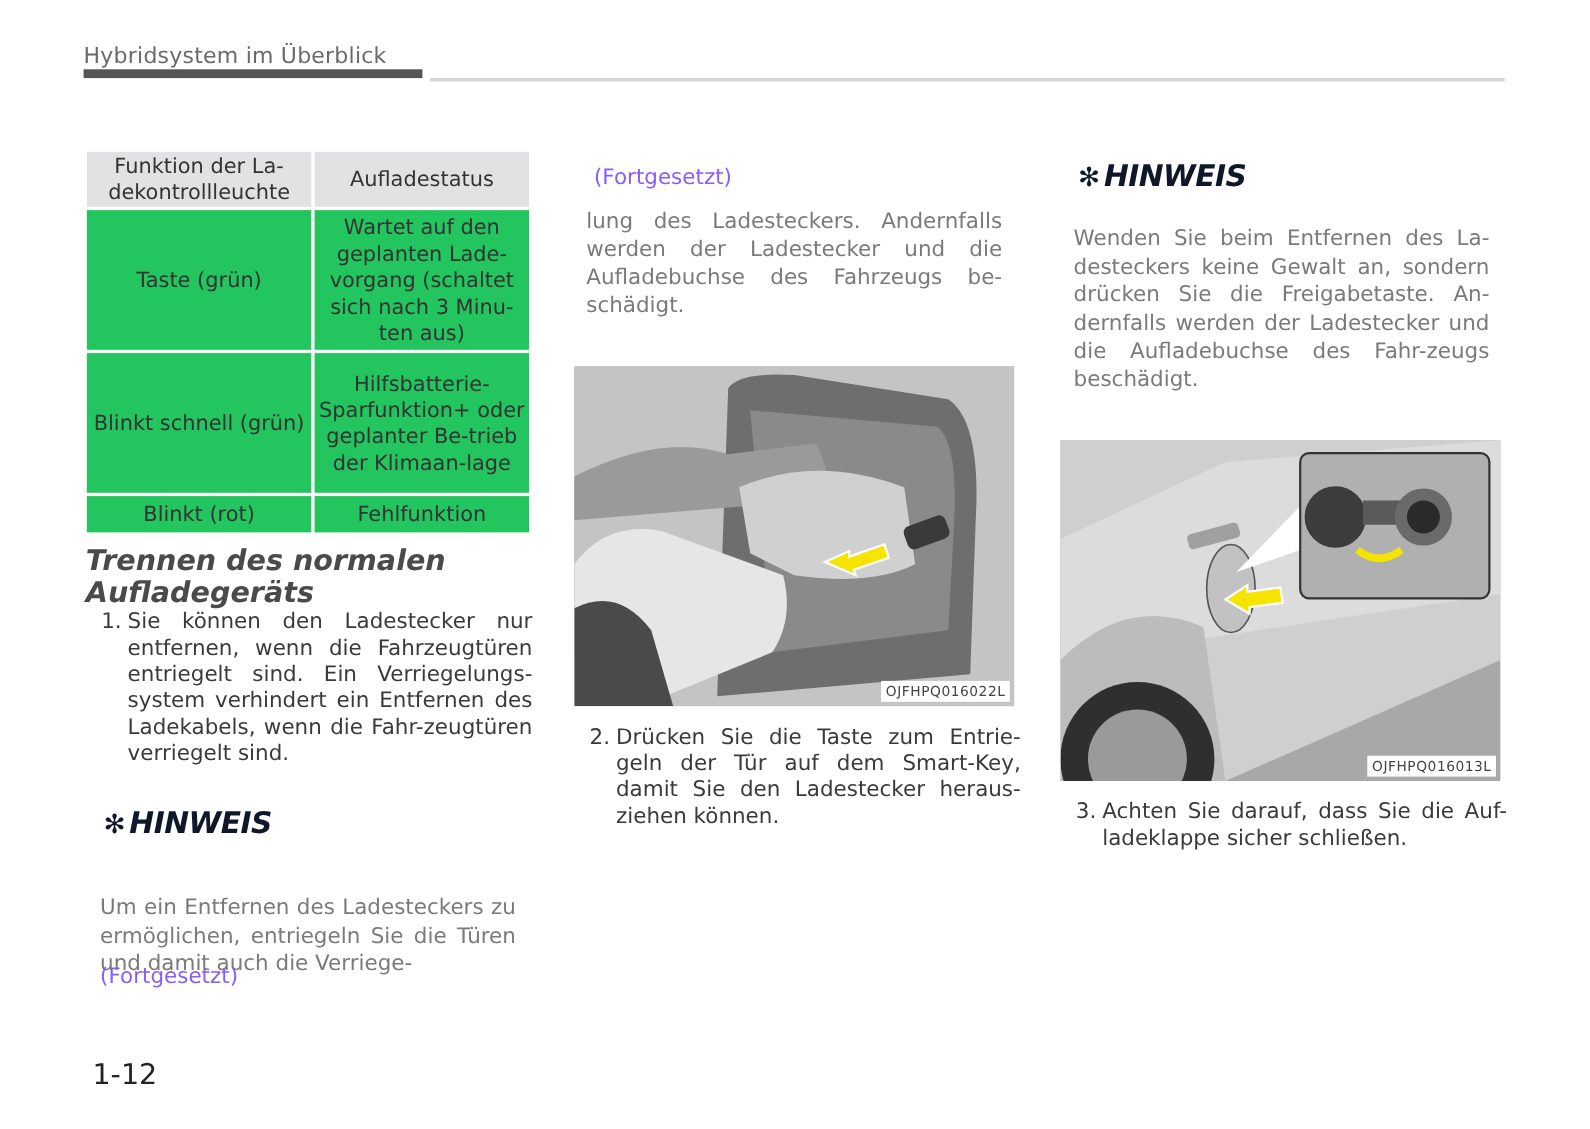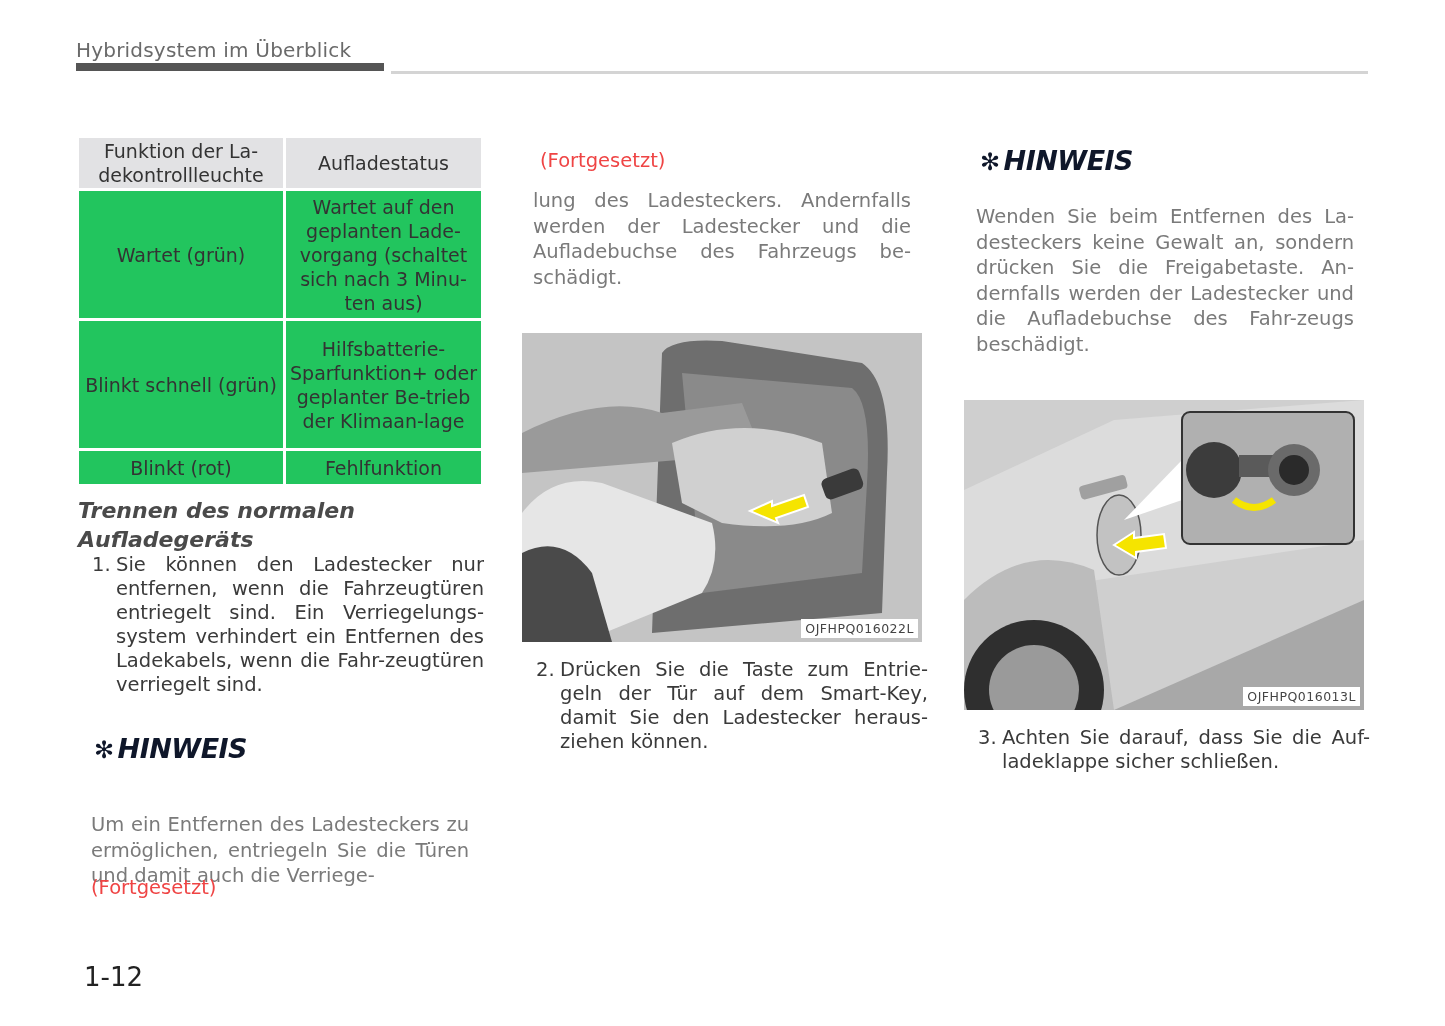--- a/index.html
+++ b/index.html
@@ -12,50 +12,50 @@
   .header-bar-dark { left: 76px; top: 63px; width: 308px; height: 8px; background: #555555; }
   .header-bar-light { left: 391px; top: 71px; width: 977px; height: 3px; background: #d4d4d4; }
 
   
   .tbl { left: 76px; top: 135px; width: 408px; border-collapse: collapse; font-size: 19px; color: #333; }
   .tbl td, .tbl th { border: 3px solid #ffffff; text-align: center; line-height: 24px; font-weight: normal; padding: 0 4px; }
   .tbl th { background: #e2e2e4; height: 50px; }
   .tbl td { background: #22c55e; }
   .c1 { width: 196px; }
 
-  .subhead { left: 78px; top: 496px; font-size: 22px; font-weight: bold; font-style: italic; line-height: 29px; color: #4a4a4a; }
+  .subhead { left: 78px; top: 496px; font-size: 26px; font-weight: bold; font-style: italic; line-height: 29px; color: #4a4a4a; }
 
   .step { font-size: 19.5px; line-height: 24px; color: #3a3a3a; text-align: justify; }
   .step .num { position: absolute; left: 0; top: 0; }
   .step .txt { margin-left: 24px; }
 
   .hinweis { font-size: 27px; font-weight: bold; color: #0f172a; letter-spacing: -0.5px; font-style: italic; }
   .hinweis .star { font-size: 24px; margin-right: 4px; }
   .note { font-size: 19.5px; line-height: 25.5px; color: #7a7a7a; text-align: justify; }
-  .cont { font-size: 19.5px; color: #ef4444; }
+  .cont { font-size: 19.5px; color: #8b5cf6; }
 
   .figure { overflow: hidden; background: #bdbdbd; }
   .figcode { position: absolute; right: 4px; bottom: 4px; background: #ffffff; font-size: 12.5px; padding: 2px 4px; color: #444; letter-spacing: 0.5px; }
   .pagenum { left: 84px; top: 962px; font-size: 26px; color: #222; }
 </style>
 </head>
 <body>
 
 <div class="abs header-title">Hybridsystem im Überblick</div>
 <div class="abs header-bar-dark"></div>
 <div class="abs header-bar-light"></div>
 
 <table class="abs tbl">
   <tbody>
       <tr>
     <th class="c1">Funktion der La-dekontrollleuchte</th>
     <th>Aufladestatus</th>
   </tr>
   <tr style="height:130px">
-    <td>Wartet (grün)</td>
+    <td>Taste (grün)</td>
     <td>Wartet auf den geplanten Lade-vorgang (schaltet sich nach 3 Minu-ten aus)</td>
   </tr>
   <tr style="height:130px">
     <td>Blinkt schnell (grün)</td>
     <td>Hilfsbatterie-Sparfunktion+ oder geplanter Be-trieb der Klimaan-lage</td>
   </tr>
   <tr style="height:36px">
     <td>Blinkt (rot)</td>
     <td>Fehlfunktion</td>
   </tr>

